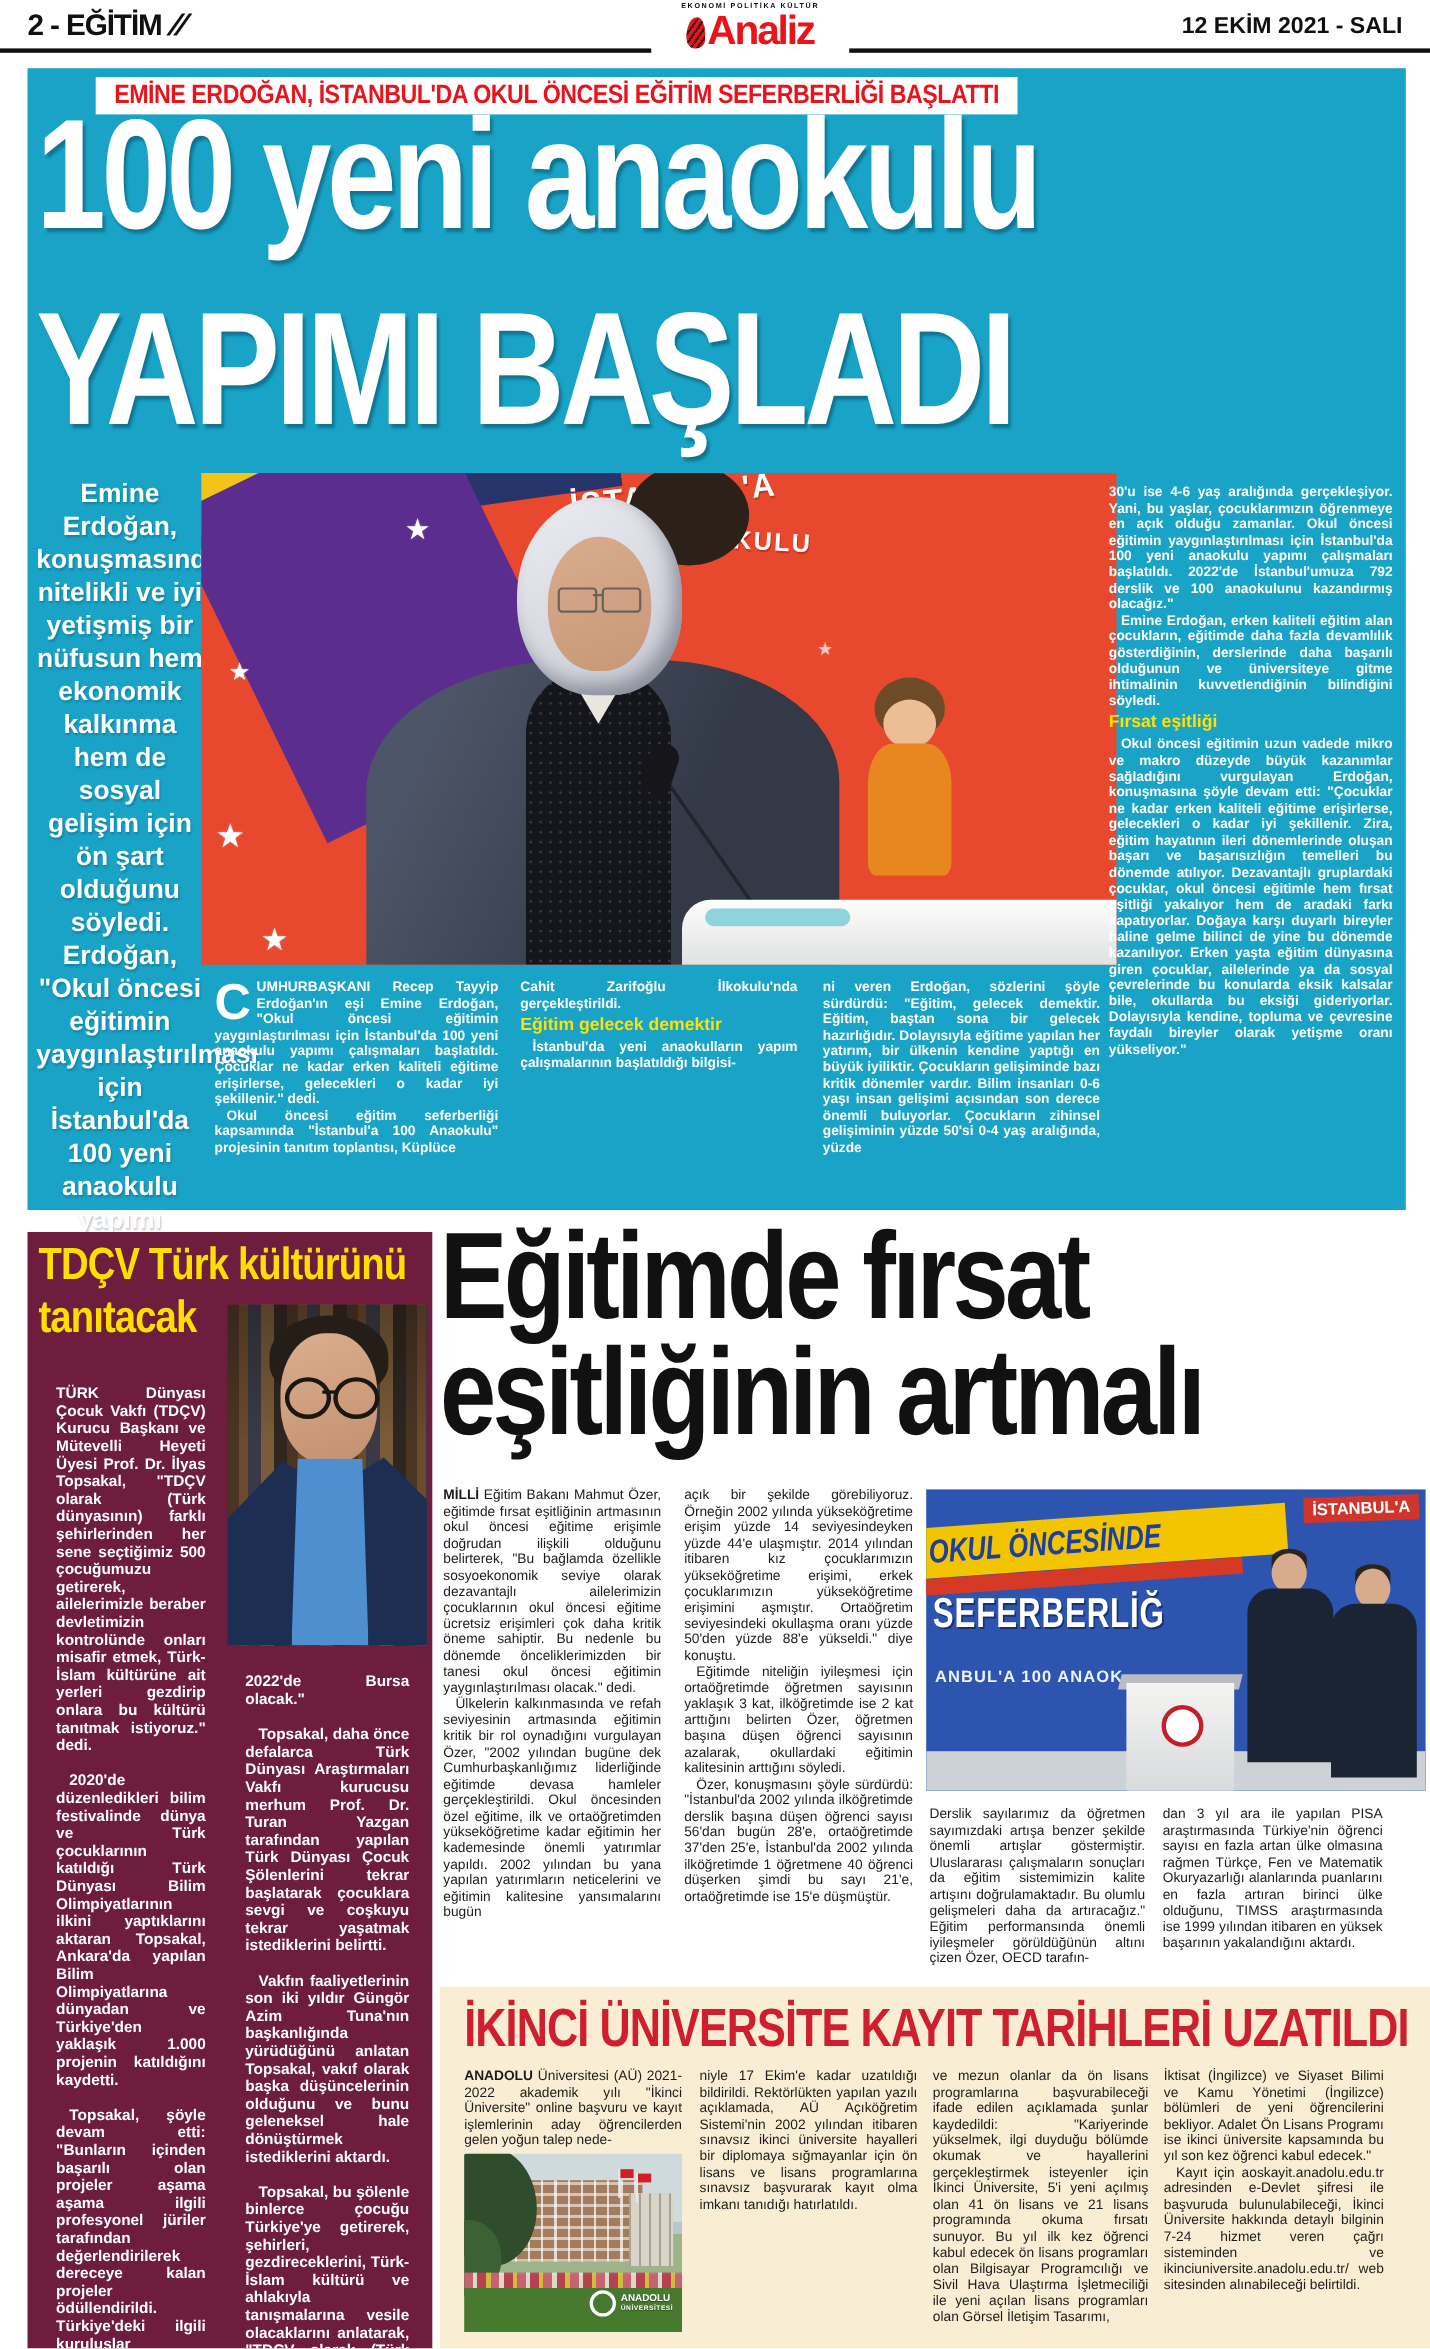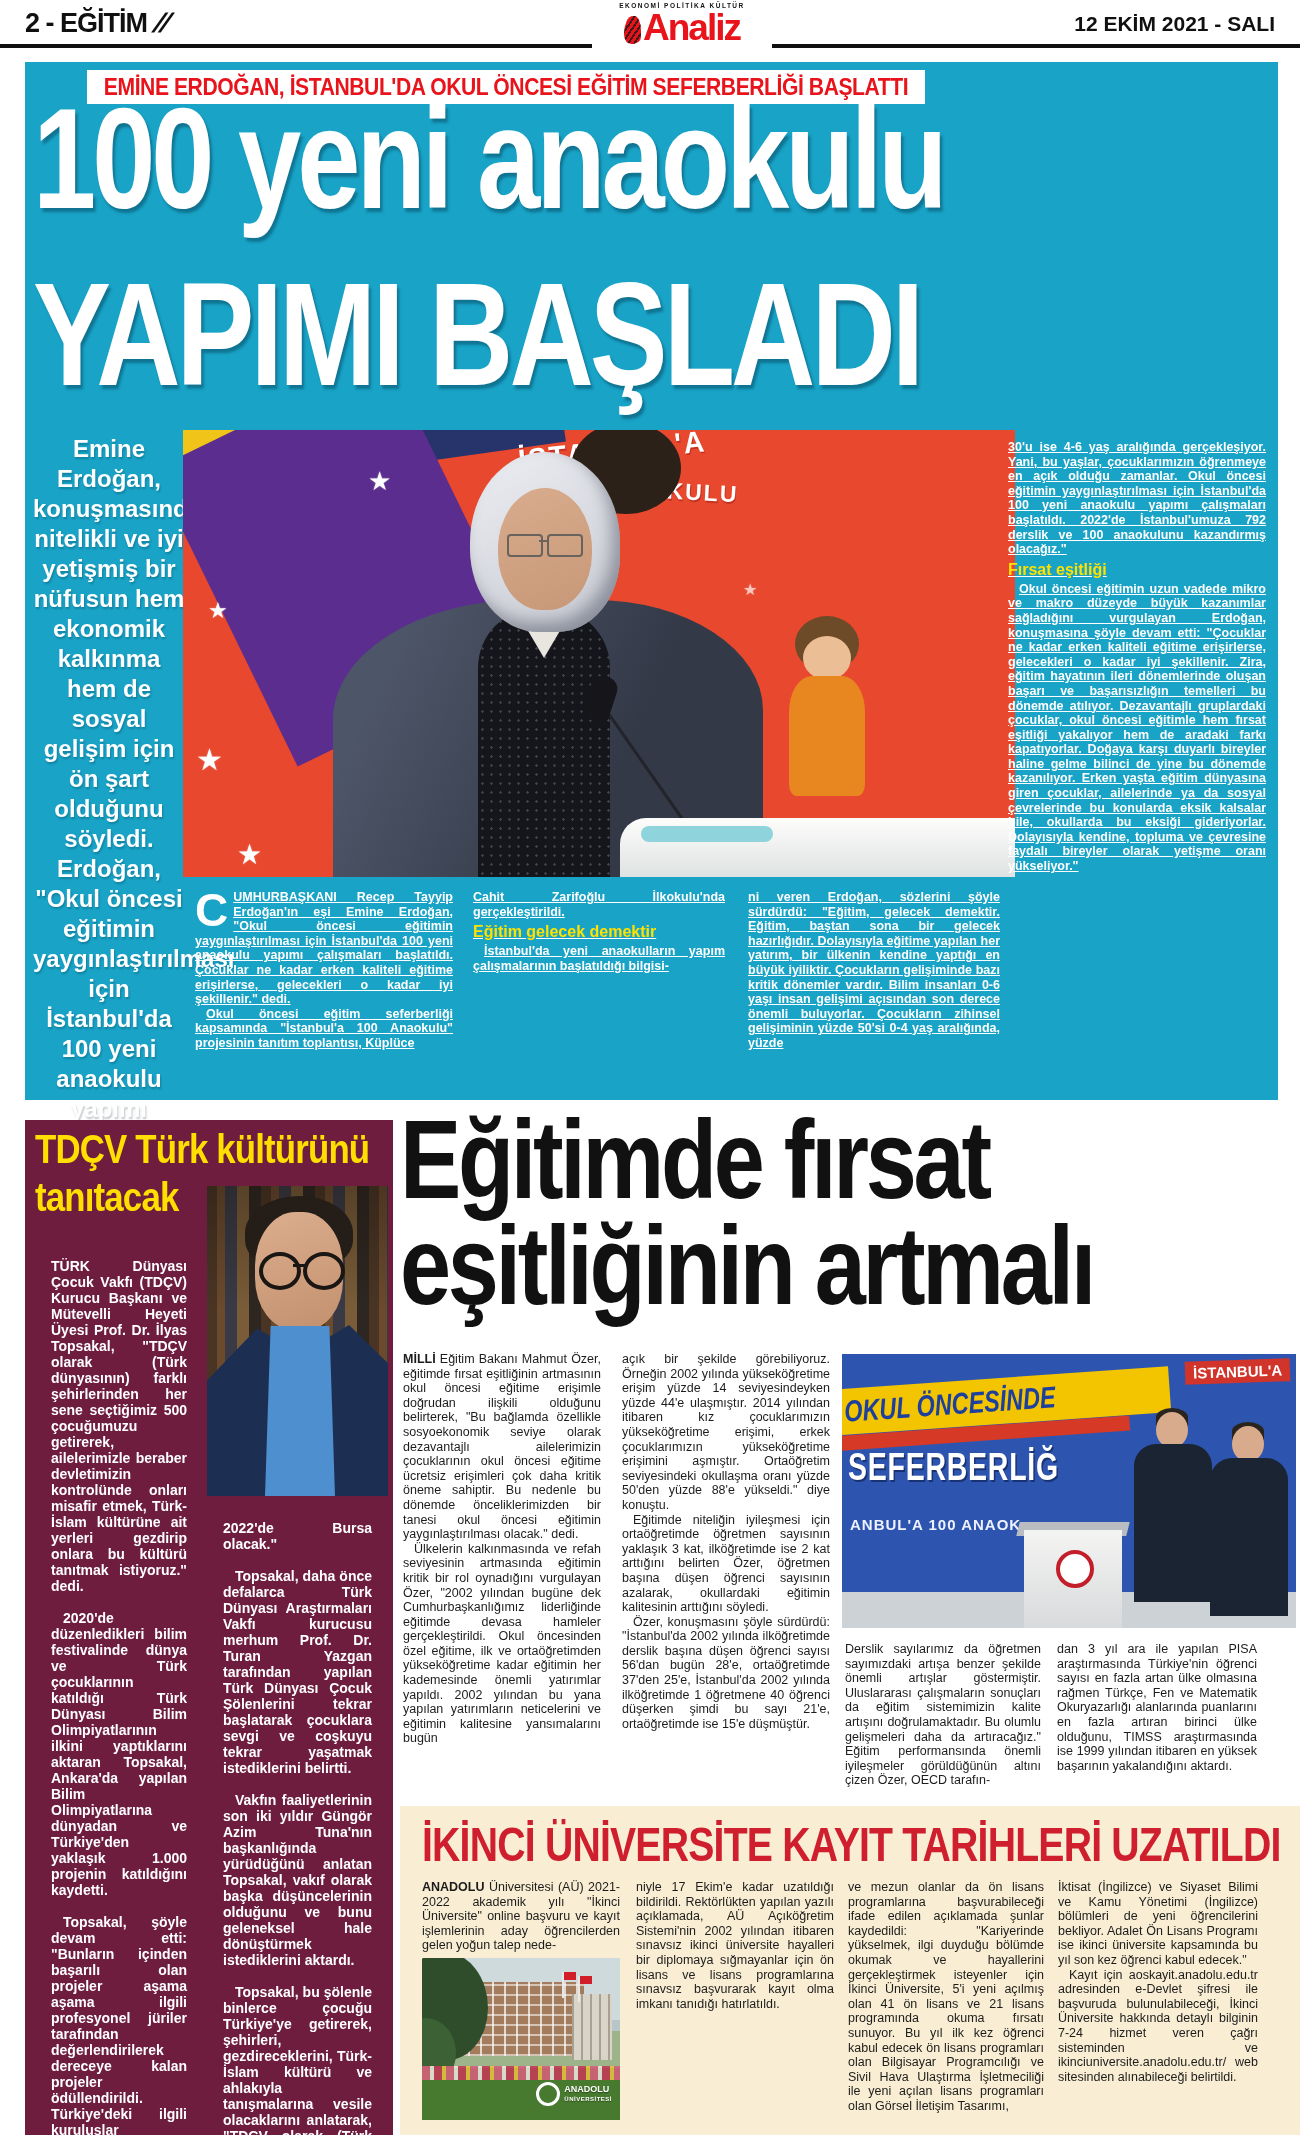--- a/index.html
+++ b/index.html
@@ -20,21 +20,21 @@
   
   .lead-block{left:25px;top:62px;width:1253px;height:1038px;background:#18a3c7;}
   .kicker-band{left:62px;top:8px;width:838px;height:34px;background:#ffffff;display:flex;align-items:center;justify-content:center;}
   .kicker{color:#e8131b;font-size:24px;font-weight:900;white-space:nowrap;transform:scaleX(.88);letter-spacing:-.5px;}
   .mega1{left:8px;top:26px;font-size:142px;line-height:1;font-weight:900;color:#fff;letter-spacing:-5px;
          transform:scaleX(.8);transform-origin:left top;white-space:nowrap;text-shadow:3px 4px 3px rgba(0,30,45,.35);}
   .mega2{left:8px;top:200px;font-size:146px;line-height:1;font-weight:900;color:#fff;letter-spacing:-5px;
          transform:scaleX(.8);transform-origin:left top;white-space:nowrap;text-shadow:3px 4px 3px rgba(0,30,45,.35);}
   .standfirst{left:8px;top:372px;width:152px;color:#fff;font-size:24px;line-height:30px;font-weight:800;
               text-align:center;text-shadow:1px 2px 2px rgba(0,30,45,.25);}
-  .bcol{font-size:12.5px;line-height:14.6px;text-align:justify;text-decoration:underline;}
+  .bcol{font-size:12.5px;line-height:14.6px;text-align:justify;}
   .bcol p{margin:0;}
   .bcol p.ind{text-indent:11px;}
   .wcol{color:#fff;font-weight:700;}
   .colA{left:170px;top:828px;width:258px;}
   .colB{left:448px;top:828px;width:252px;}
   .colC{left:723px;top:828px;width:252px;}
   .colD{left:983px;top:378px;width:258px;}
   .subhead{color:#ffe200;font-weight:900;font-size:16px;line-height:18px;margin:4px 0 3px;text-align:left;}
   .dropcap{float:left;font-size:46px;line-height:40px;font-weight:900;margin:0 5px 0 0;}
   
@@ -189,20 +189,21 @@
   <div class="abs bcol wcol colB">
     <p>Cahit Zarifoğlu İlkokulu'nda gerçekleştirildi.</p>
     <div class="subhead">Eğitim gelecek demektir</div>
     <p class="ind">İstanbul'da yeni anaokulların yapım çalışmalarının başlatıldığı bilgisi-</p>
   </div>
   <div class="abs bcol wcol colC">
     <p>ni veren Erdoğan, sözlerini şöyle sürdürdü: "Eğitim, gelecek demektir. Eğitim, baştan sona bir gelecek hazırlığıdır. Dolayısıyla eğitime yapılan her yatırım, bir ülkenin kendine yaptığı en büyük iyiliktir. Çocukların gelişiminde bazı kritik dönemler vardır. Bilim insanları 0-6 yaşı insan gelişimi açısından son derece önemli buluyorlar. Çocukların zihinsel gelişiminin yüzde 50'si 0-4 yaş aralığında, yüzde</p>
   </div>
   <div class="abs bcol wcol colD">
     <p>30'u ise 4-6 yaş aralığında gerçekleşiyor. Yani, bu yaşlar, çocuklarımızın öğrenmeye en açık olduğu zamanlar. Okul öncesi eğitimin yaygınlaştırılması için İstanbul'da 100 yeni anaokulu yapımı çalışmaları başlatıldı. 2022'de İstanbul'umuza 792 derslik ve 100 anaokulunu kazandırmış olacağız."</p>
+    <p class="ind">Emine Erdoğan, erken kaliteli eğitim alan çocukların, eğitimde daha fazla devamlılık gösterdiğinin, derslerinde daha başarılı olduğunun ve üniversiteye gitme ihtimalinin kuvvetlendiğinin bilindiğini söyledi.</p>
     <div class="subhead">Fırsat eşitliği</div>
     <p class="ind">Okul öncesi eğitimin uzun vadede mikro ve makro düzeyde büyük kazanımlar sağladığını vurgulayan Erdoğan, konuşmasına şöyle devam etti: "Çocuklar ne kadar erken kaliteli eğitime erişirlerse, gelecekleri o kadar iyi şekillenir. Zira, eğitim hayatının ileri dönemlerinde oluşan başarı ve başarısızlığın temelleri bu dönemde atılıyor. Dezavantajlı gruplardaki çocuklar, okul öncesi eğitimle hem fırsat eşitliği yakalıyor hem de aradaki farkı kapatıyorlar. Doğaya karşı duyarlı bireyler haline gelme bilinci de yine bu dönemde kazanılıyor. Erken yaşta eğitim dünyasına giren çocuklar, ailelerinde ya da sosyal çevrelerinde bu konularda eksik kalsalar bile, okullarda bu eksiği gideriyorlar. Dolayısıyla kendine, topluma ve çevresine faydalı bireyler olarak yetişme oranı yükseliyor."</p>
   </div>
 </div>
 
 <div class="abs tdcv-block">
   <div class="abs tdcv-h" style="top:6px;">TDÇV Türk kültürünü</div>
   <div class="abs tdcv-h" style="top:54px;">tanıtacak</div>
   <div class="abs portrait">
     <div class="pt-shade"></div>

